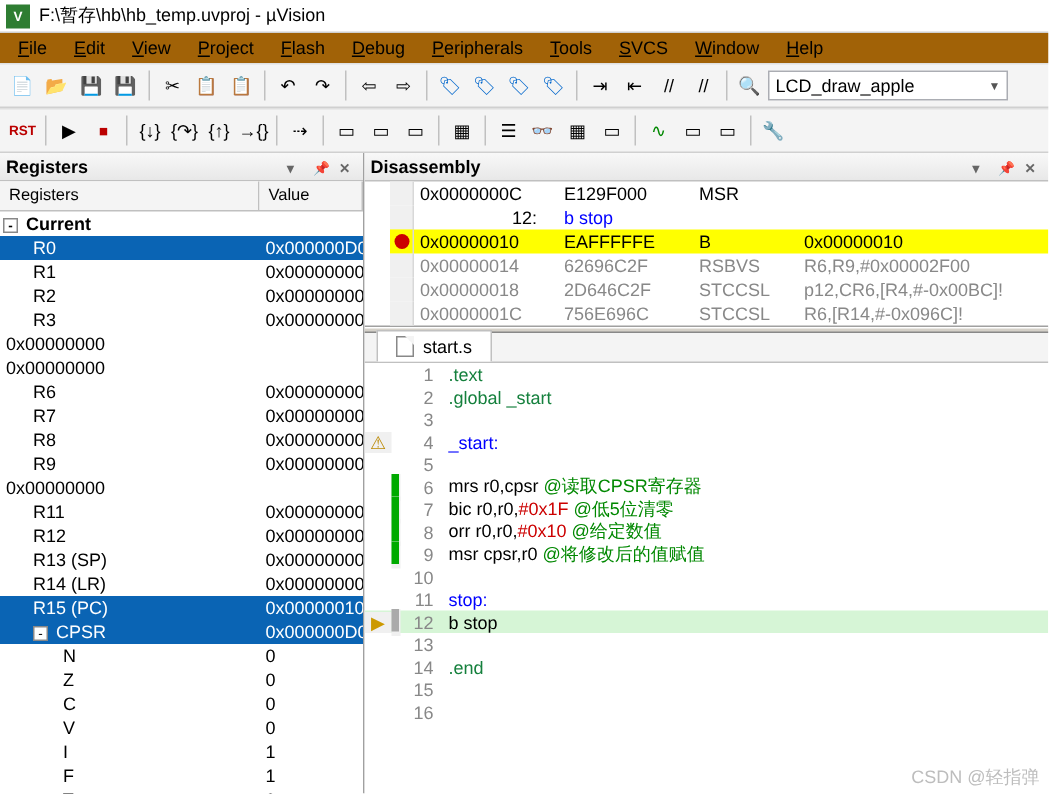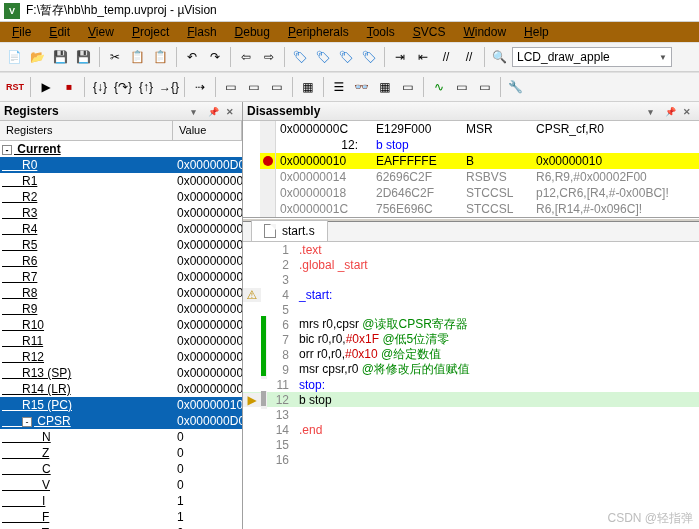--- a/index.html
+++ b/index.html
@@ -33,21 +33,21 @@
 
 
 .reg-hdr { display: flex; background: #fff; border-bottom: 1px solid #c0c0c0; height: 20px; }
 .reg-hdr div { border-right: 1px solid #c0c0c0; padding: 3px 6px; font-size: 11px; background: #f4f4f4; }
 .reg-hdr .c1 { width: 173px; }
 .reg-hdr .c2 { flex: 1; }
 
 .reg-body { flex: 1; overflow-y: hidden; font-family: Consolas, monospace; font-size: 12px; }
 .reg-row { display: flex; height: 16px; align-items: center; white-space: pre; }
 .reg-row .plm { width: 10px; display: inline-block; text-align: center; border: 1px solid #888; font-size: 9px; line-height: 8px; height: 10px; margin-right: 2px; background: #fff; cursor: default; }
-.reg-row .nm { flex: 0 0 173px; padding-left: 2px; text-decoration: underline; }
+.reg-row .nm { flex: 0 0 173px; padding-left: 2px; }
 .reg-row .vl { flex: 1; padding-left: 4px; }
 .reg-row.bold { font-weight: bold; }
 .reg-row.sel { background: #0a64b4; color: #fff; }
 .reg-row.sel .plm { color: #000; }
 
 
 .disasm { border-bottom: 1px solid #a0a0a0; background: #fff; }
 .dis-body { font-family: Consolas, monospace; font-size: 12px; }
 .dis-row { display: flex; height: 16px; align-items: center; white-space: pre; margin-left: 17px; }
 .dis-row .gutter { width: 16px; background: #f0f0f0; border-right: 1px solid #d8d8d8; height: 100%; display: flex; align-items: center; justify-content: center; }
@@ -71,21 +71,21 @@
 .src-tab .file-icon:before { content: ''; position: absolute; right: -1px; top: -1px; border: 3px solid transparent; border-right-color: #f4f4f4; border-top-color: #f4f4f4; }
 
 
 .editor { flex: 1; display: flex; font-family: Consolas, monospace; font-size: 12px; background: #fff; overflow: hidden; }
 .ed-row { height: 15px; display: flex; align-items: center; }
 .ed-row .ln { width: 26px; text-align: right; color: #888; padding-right: 4px; }
 .ed-row .tx { flex: 1; padding-left: 6px; }
 .greenbar { background: #0a0; width: 5px; height: 15px; display: inline-block; }
 .graybar { background: #aaa; width: 5px; height: 15px; display: inline-block; }
 .cur-line { background: #d6f5d6; }
-.kw-blue { color: #ef4444; }
+.kw-blue { color: #15803d; }
 .kw-red { color: #c00; }
 .cmt { color: #080; }
 .lbl { color: #00f; }
 
 .watermark { position: absolute; right: 6px; bottom: 2px; color: #bdbdbd; font-size: 12px; }
 </style>
 </head>
 <body>
 
 <div class="title-bar">
@@ -185,27 +185,27 @@
     <div class="reg-hdr">
       <div class="c1">Registers</div>
       <div class="c2">Value</div>
     </div>
     <div class="reg-body" id="reg-body">
         <div class="reg-row bold"><span class="nm"><span class="plm">-</span> Current</span><span class="vl"></span></div>
         <div class="reg-row sel"><span class="nm">      R0</span><span class="vl">0x000000D0</span></div>
         <div class="reg-row"><span class="nm">      R1</span><span class="vl">0x00000000</span></div>
         <div class="reg-row"><span class="nm">      R2</span><span class="vl">0x00000000</span></div>
         <div class="reg-row"><span class="nm">      R3</span><span class="vl">0x00000000</span></div>
-        <div class="reg-row"><span class="nm">      R4</span><span class="vl">0x00000000</span></div>
-        <div class="reg-row"><span class="nm">      R5</span><span class="vl">0x00000000</span></div>
+        <div class="reg-row"><span class="vl">0x00000000</span></div>
+        <div class="reg-row"><span class="vl">0x00000000</span></div>
         <div class="reg-row"><span class="nm">      R6</span><span class="vl">0x00000000</span></div>
         <div class="reg-row"><span class="nm">      R7</span><span class="vl">0x00000000</span></div>
         <div class="reg-row"><span class="nm">      R8</span><span class="vl">0x00000000</span></div>
         <div class="reg-row"><span class="nm">      R9</span><span class="vl">0x00000000</span></div>
-        <div class="reg-row"><span class="nm">      R10</span><span class="vl">0x00000000</span></div>
+        <div class="reg-row"><span class="vl">0x00000000</span></div>
         <div class="reg-row"><span class="nm">      R11</span><span class="vl">0x00000000</span></div>
         <div class="reg-row"><span class="nm">      R12</span><span class="vl">0x00000000</span></div>
         <div class="reg-row"><span class="nm">      R13 (SP)</span><span class="vl">0x00000000</span></div>
         <div class="reg-row"><span class="nm">      R14 (LR)</span><span class="vl">0x00000000</span></div>
         <div class="reg-row sel"><span class="nm">      R15 (PC)</span><span class="vl">0x00000010</span></div>
         <div class="reg-row sel"><span class="nm">      <span class="plm">-</span> CPSR</span><span class="vl">0x000000D0</span></div>
         <div class="reg-row"><span class="nm">            N</span><span class="vl">0</span></div>
         <div class="reg-row"><span class="nm">            Z</span><span class="vl">0</span></div>
         <div class="reg-row"><span class="nm">            C</span><span class="vl">0</span></div>
         <div class="reg-row"><span class="nm">            V</span><span class="vl">0</span></div>
@@ -219,21 +219,21 @@
     <div class="disasm">
       <div class="panel-header">
         <span>Disassembly</span>
         <span class="icons">
           <span>▾</span>
           <span>📌</span>
           <span>✕</span>
         </span>
       </div>
       <div class="dis-body" id="dis-body">
-          <div class="dis-row"><span class="gutter"></span><span class="addr">0x0000000C</span><span class="hex">E129F000</span><span class="mn">MSR</span><span class="op">CPSR_cf,R0</span></div>
+          <div class="dis-row"><span class="gutter"></span><span class="addr">0x0000000C</span><span class="hex">E129F000</span><span class="mn">MSR</span></div>
           <div class="dis-row src"><span class="gutter"></span><span class="addr">12:</span><span class="hex" style="color:#00f">b stop</span></div>
           <div class="dis-row yellow"><span class="gutter"><span class="break-dot"></span></span><span class="addr">0x00000010</span><span class="hex">EAFFFFFE</span><span class="mn">B</span><span class="op">0x00000010</span></div>
           <div class="dis-row gray"><span class="gutter"></span><span class="addr">0x00000014</span><span class="hex">62696C2F</span><span class="mn">RSBVS</span><span class="op">R6,R9,#0x00002F00</span></div>
           <div class="dis-row gray"><span class="gutter"></span><span class="addr">0x00000018</span><span class="hex">2D646C2F</span><span class="mn">STCCSL</span><span class="op">p12,CR6,[R4,#-0x00BC]!</span></div>
           <div class="dis-row gray"><span class="gutter"></span><span class="addr">0x0000001C</span><span class="hex">756E696C</span><span class="mn">STCCSL</span><span class="op">R6,[R14,#-0x096C]!</span></div>
         </div>
     </div>
     <div class="splitter"></div>
 
     <div class="src-tabs">
@@ -294,20 +294,26 @@
           </div>
           <div class="ed-row">
             <span style="width:18px;display:inline-block;text-align:center;background:#f0f0f0"></span>
             <span style="width:6px;display:inline-block;background:#f0f0f0"><span class="greenbar"></span></span>
             <span class="ln">9</span>
             <span class="tx"><span>    msr cpsr,r0    <span class="cmt">@将修改后的值赋值</span></span></span>
           </div>
           <div class="ed-row">
             <span style="width:18px;display:inline-block;text-align:center;background:#f0f0f0"></span>
             <span style="width:6px;display:inline-block;background:#f0f0f0"></span>
+            <span class="ln">10</span>
+            <span class="tx"><span></span></span>
+          </div>
+          <div class="ed-row">
+            <span style="width:18px;display:inline-block;text-align:center;background:#f0f0f0"></span>
+            <span style="width:6px;display:inline-block;background:#f0f0f0"></span>
             <span class="ln">11</span>
             <span class="tx"><span class="lbl">stop:</span></span>
           </div>
           <div class="ed-row cur-line">
             <span style="width:18px;display:inline-block;text-align:center;background:#f0f0f0"><span style="color:#c90">▶</span></span>
             <span style="width:6px;display:inline-block;background:#f0f0f0"><span class="graybar"></span></span>
             <span class="ln">12</span>
             <span class="tx"><span>    b stop</span></span>
           </div>
           <div class="ed-row">

